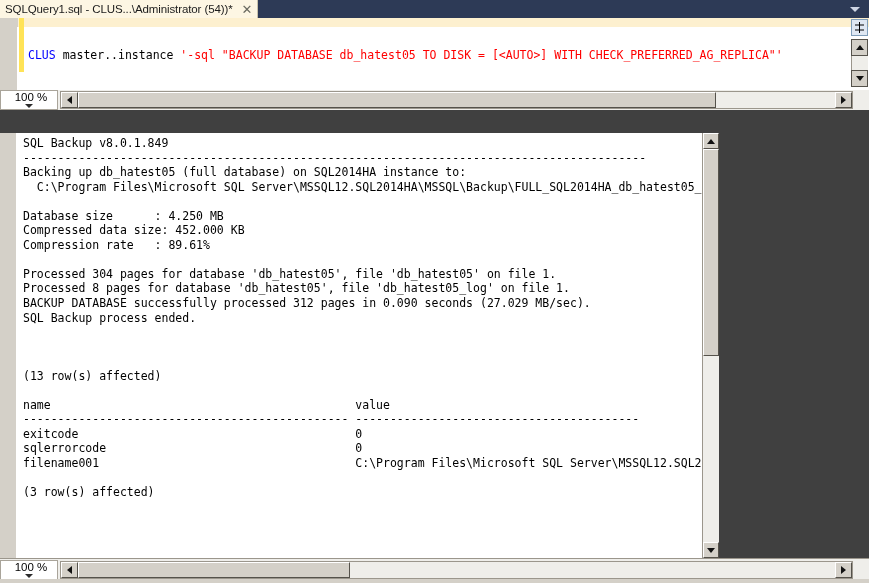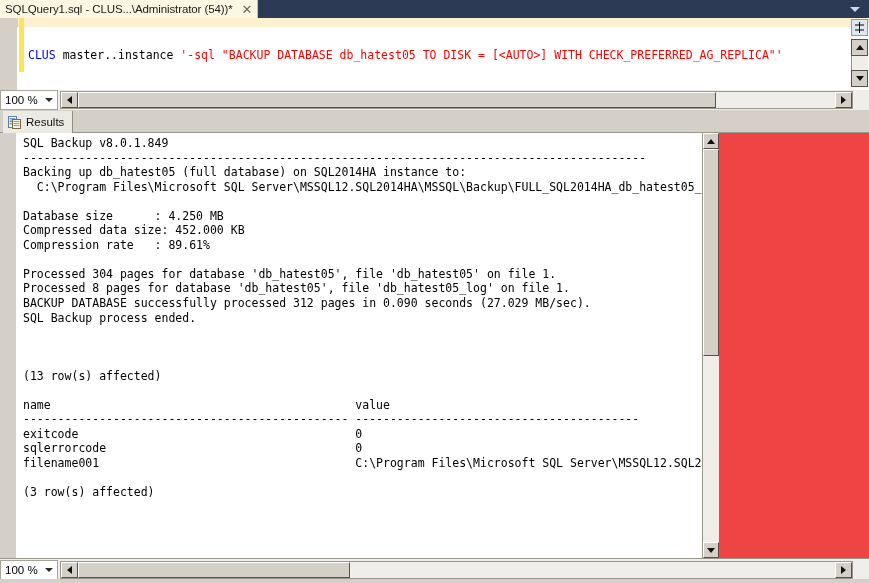--- a/index.html
+++ b/index.html
@@ -14,21 +14,21 @@
     overflow: hidden;
     font-family: "Liberation Sans", sans-serif;
     font-size: 11px;
     color: #000000;
     -webkit-font-smoothing: none;
   }
   .app {
     position: relative;
     width: 869px;
     height: 583px;
-    background: #ef4444;
+    background: #404040;
   }
 
   
   .tabstrip {
     position: absolute;
     left: 0; top: 0;
     width: 869px; height: 18px;
     background: #fdf6e3;
     box-sizing: border-box;
   }
@@ -133,20 +133,21 @@
   }
   .zoom-combo {
     position: absolute;
     left: 0; top: 0;
     width: 58px; height: 20px;
     background: #ffffff;
     border: 1px solid #a9a49a;
     box-sizing: border-box;
     display: flex;
     align-items: center;
+    flex-direction: column;
   }
   .zoom-value {
     padding-left: 4px;
     font-family: "Liberation Sans", sans-serif;
     font-size: 11.5px;
     color: #000000;
     flex: 1;
   }
   .zoom-arrow {
     width: 16px; height: 18px;
@@ -377,37 +378,20 @@
     </svg>
   </div>
   <div class="split-btn" style="left:851px; top:39px; background:#d4d0c8; border:1px solid #55524b;">
     <span class="tri-up"></span>
   </div>
   <div style="position:absolute; left:851px; top:56px; width:17px; height:14px; background:#efeeea; border-left:1px solid #9b968c; box-sizing:border-box;"></div>
   <div class="split-btn" style="left:851px; top:70px; background:#d4d0c8; border:1px solid #55524b;">
     <span class="tri-dn"></span>
   </div>
 
-  <div class="results-tabstrip">
-    <div class="results-tab">
-      <span class="grid-icon">
-        <svg width="13" height="13" viewBox="0 0 13 13">
-          <rect x="0.5" y="0.5" width="8" height="11" fill="#ffffff" stroke="#5b7fa8" stroke-width="1"></rect>
-          <rect x="1.5" y="2" width="6" height="1.6" fill="#6f9ec9"></rect>
-          <rect x="1.5" y="4.4" width="6" height="1.6" fill="#6f9ec9"></rect>
-          <rect x="1.5" y="6.8" width="6" height="1.6" fill="#6f9ec9"></rect>
-          <rect x="4.5" y="3.5" width="8" height="9" fill="#f6f3ea" stroke="#7d6a3a" stroke-width="1"></rect>
-          <rect x="5.5" y="5" width="6" height="1" fill="#b09a5e"></rect>
-          <rect x="5.5" y="7" width="6" height="1" fill="#b09a5e"></rect>
-          <rect x="5.5" y="9" width="6" height="1" fill="#b09a5e"></rect>
-        </svg>
-      </span>
-      <span class="results-tab-label">Results</span>
-    </div>
-  </div>
 
   <div class="results-pane">
     <div class="results-gutter"></div>
     <div class="results-text">SQL Backup v8.0.1.849
 ------------------------------------------------------------------------------------------
 Backing up db_hatest05 (full database) on SQL2014HA instance to:
   C:\Program Files\Microsoft SQL Server\MSSQL12.SQL2014HA\MSSQL\Backup\FULL_SQL2014HA_db_hatest05_20160806_165443.sqb
 
 Database size      : 4.250 MB
 Compressed data size: 452.000 KB

